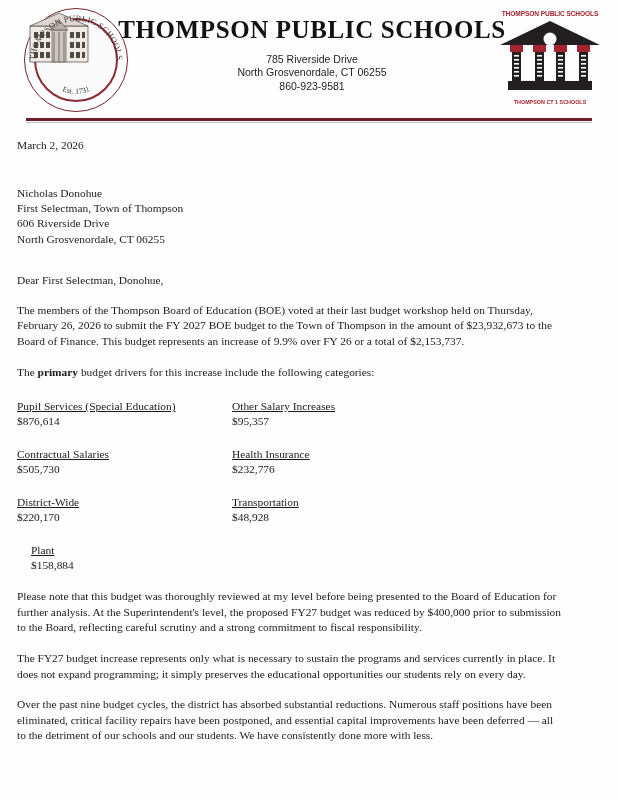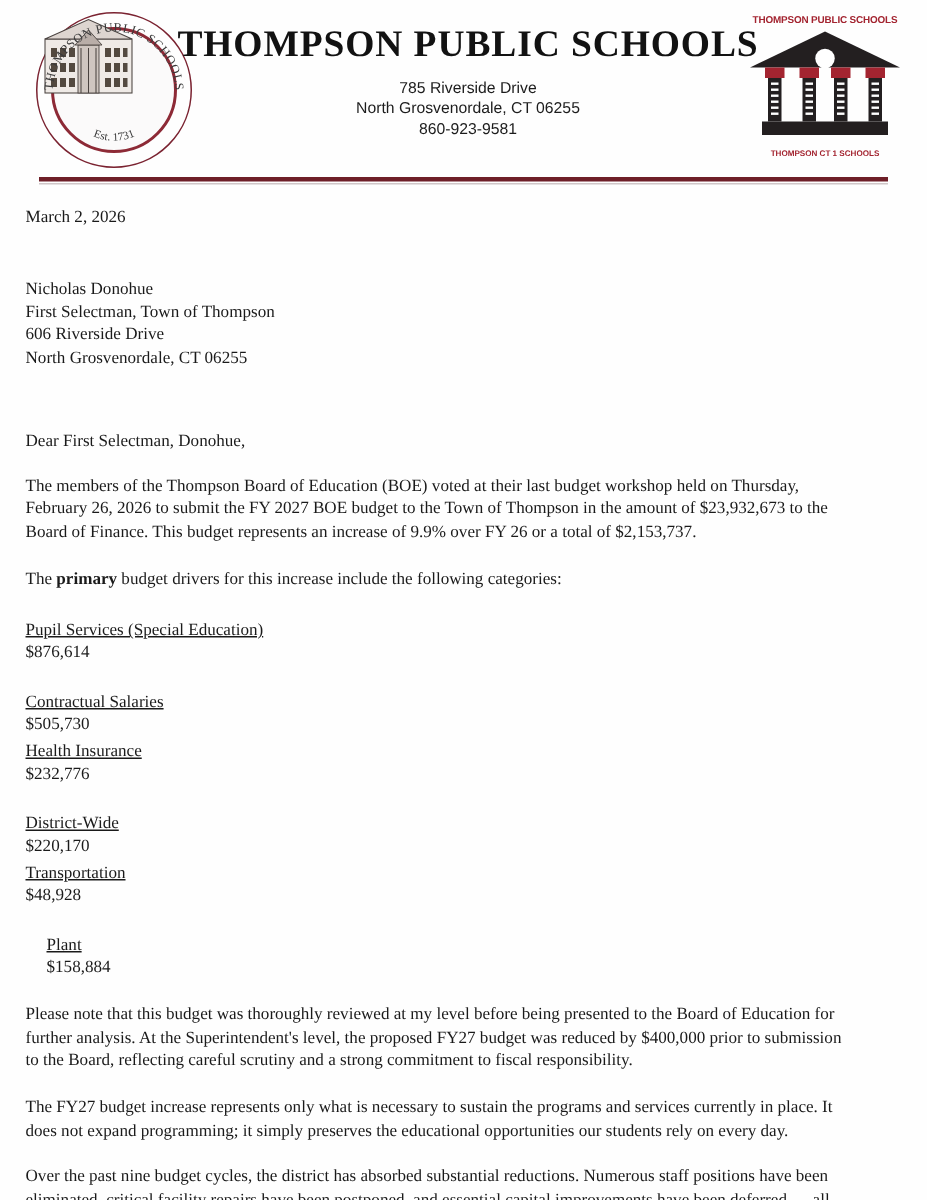--- a/index.html
+++ b/index.html
@@ -161,21 +161,21 @@
 
   .date-line {
     font-size: 11.4px;
     line-height: 14px;
     margin-bottom: 34px;
   }
 
   .recipient {
     font-size: 11.4px;
     line-height: 15.2px;
-    margin-bottom: 40px;
+    margin-bottom: 26px;
   }
   .recipient div { white-space: pre; }
 
   .salutation {
     font-size: 11.4px;
     line-height: 15px;
     margin-bottom: 15px;
   }
 
   p.para {
@@ -194,21 +194,20 @@
   .drivers-intro b { font-weight: bold; }
 
   
   .cats {
     position: relative;
     margin-bottom: 16px;
   }
   .cat-row {
     display: flex;
     margin-bottom: 15px;
-    flex-direction: column;
   }
   .cat-row:last-child { margin-bottom: 0; margin-left: 14px; }
   .cat-cell {
     width: 215px;
     margin-right: 0;
   }
   .cat-cell.col2 { margin-left: 0; }
   .cat-name {
     font-size: 11.4px;
     line-height: 14.6px;
@@ -355,20 +354,24 @@
     <p class="para narrow">The members of the Thompson Board of Education (BOE) voted at their last budget workshop held on Thursday, February 26, 2026 to submit the FY 2027 BOE budget to the Town of Thompson in the amount of $23,932,673 to the Board of Finance. This budget represents an increase of 9.9% over FY 26 or a total of $2,153,737.</p>
 
     <div class="drivers-intro"><span>The </span><b>primary</b><span> budget drivers for this increase include the following categories:</span></div>
 
     <div class="cats">
       <div class="cat-row">
         <div class="cat-cell">
           <div class="cat-name">Pupil Services (Special Education)</div>
           <div class="cat-amount">$876,614</div>
         </div>
+        <div class="cat-cell col2">
+          <div class="cat-name">Other Salary Increases</div>
+          <div class="cat-amount">$95,357</div>
+        </div>
       </div>
 
       <div class="cat-row">
         <div class="cat-cell">
           <div class="cat-name">Contractual Salaries</div>
           <div class="cat-amount">$505,730</div>
         </div>
         <div class="cat-cell col2">
           <div class="cat-name">Health Insurance</div>
           <div class="cat-amount">$232,776</div>

